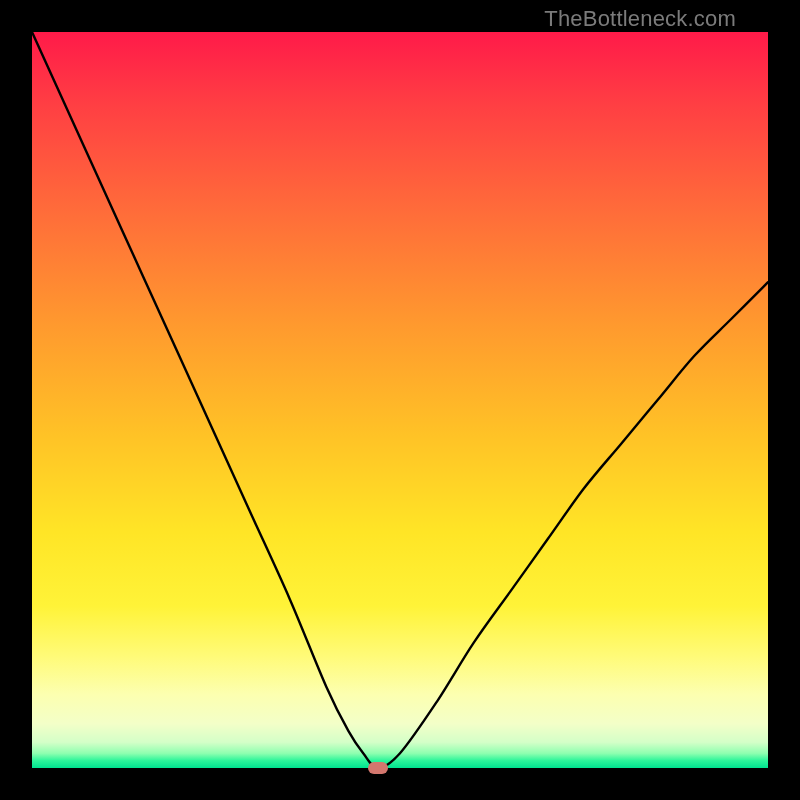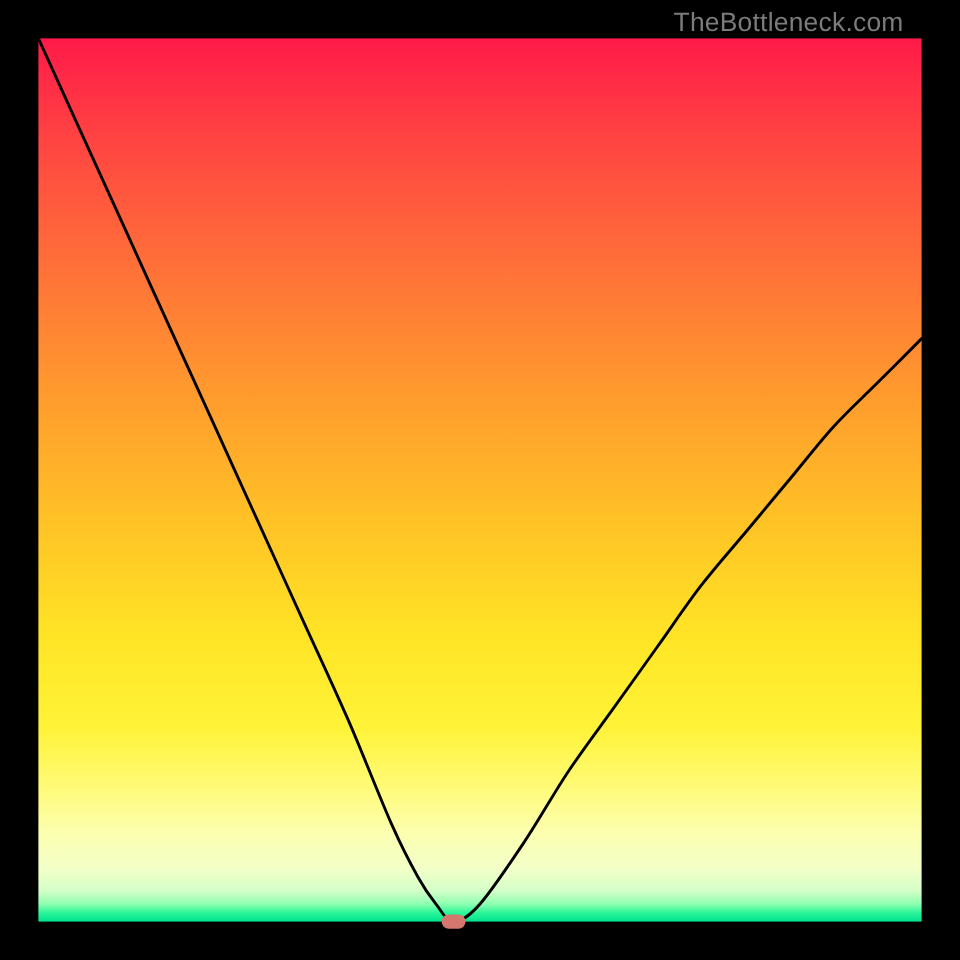--- a/index.html
+++ b/index.html
@@ -11,21 +11,20 @@
     overflow: hidden;
     font-family: Arial, Helvetica, sans-serif;
   }
   .frame {
     position: absolute;
     left: 0;
     top: 0;
     width: 748px;
     height: 800px;
     background: #000;
-    padding-left: 17px;
   }
   .plot {
     position: absolute;
     left: 32px;
     top: 32px;
     width: 736px;
     height: 736px;
     
     background: linear-gradient(
       to bottom,

